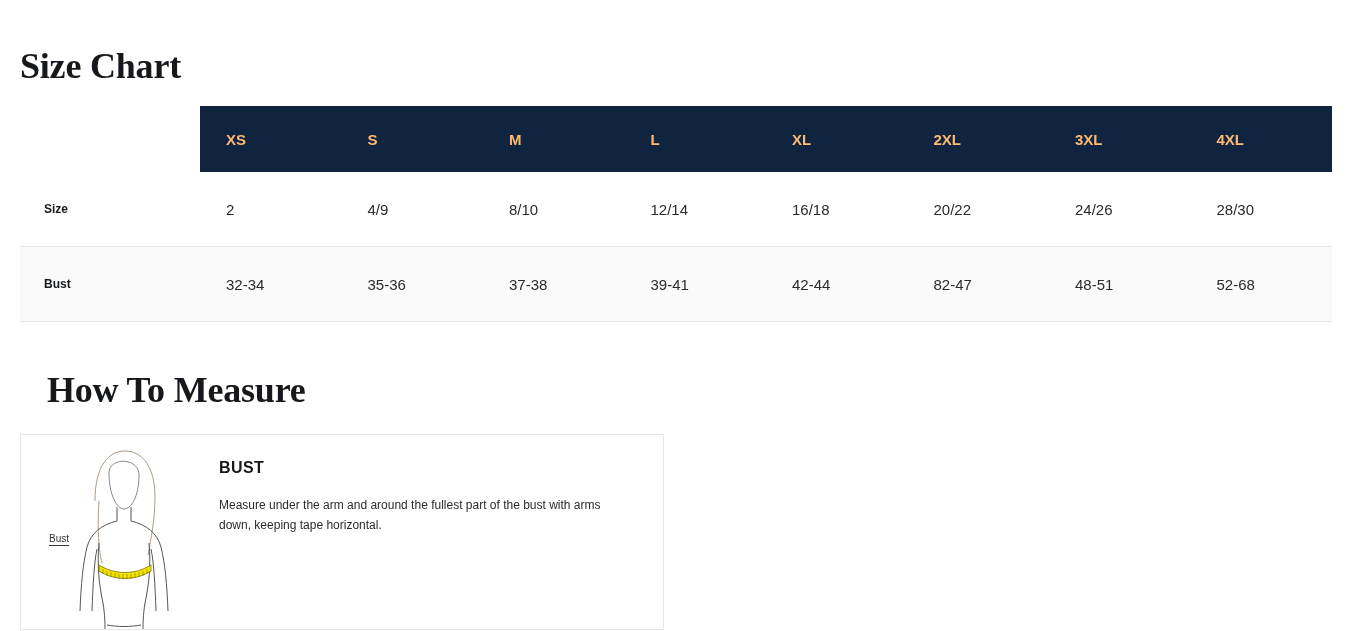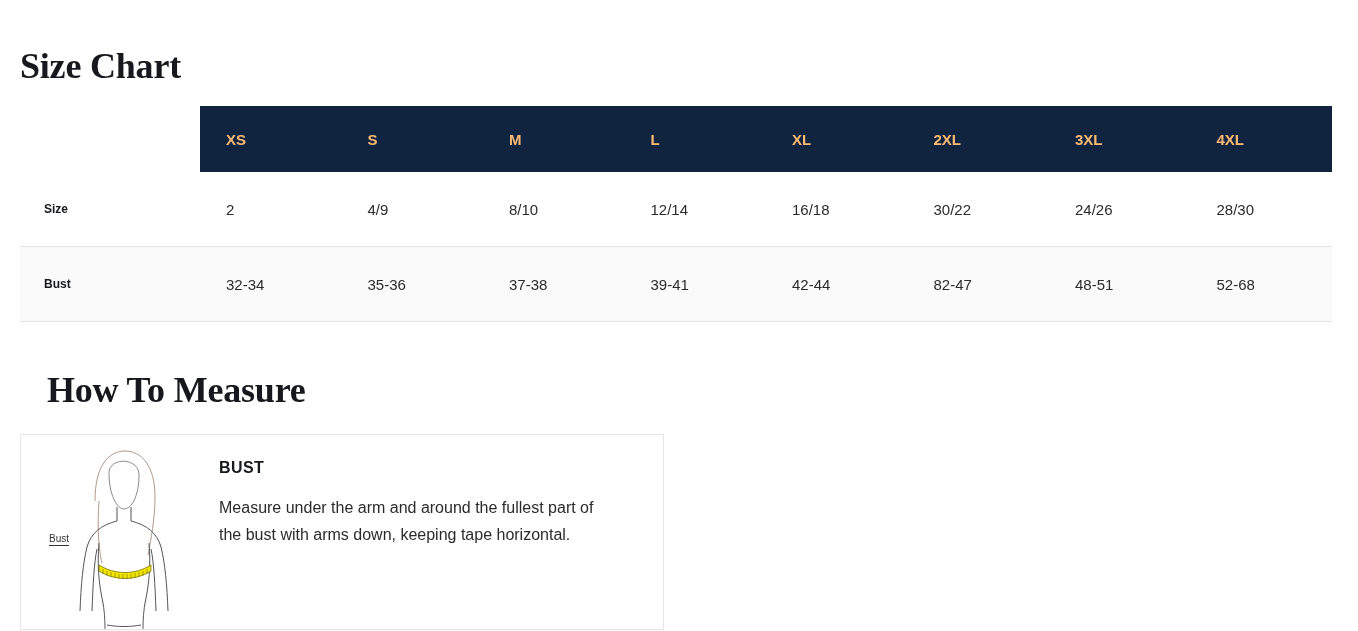--- a/index.html
+++ b/index.html
@@ -108,21 +108,21 @@
     padding: 24px 20px 0 22px;
   }
   .measure-heading {
     font-size: 16px;
     font-weight: bold;
     letter-spacing: 0.4px;
     color: #16181d;
     margin: 0 0 18px 0;
   }
   .measure-text {
-    font-size: 16px;
+    font-size: 12px;
     line-height: 1.68;
     color: #2b2b2b;
     margin: 0;
     max-width: 400px;
   }
   .fig-label {
     position: absolute;
     left: 2px;
     top: 98px;
     font-size: 10px;
@@ -153,21 +153,21 @@
       </tr>
     </thead>
     <tbody>
       <tr>
         <th class="rowhead">Size</th>
         <td>2</td>
         <td>4/9</td>
         <td>8/10</td>
         <td>12/14</td>
         <td>16/18</td>
-        <td>30/22</td>
+        <td>20/22</td>
         <td>24/26</td>
         <td>28/30</td>
       </tr>
       <tr class="alt">
         <th class="rowhead">Bust</th>
         <td>32-34</td>
         <td>35-36</td>
         <td>37-38</td>
         <td>39-41</td>
         <td>42-44</td>

